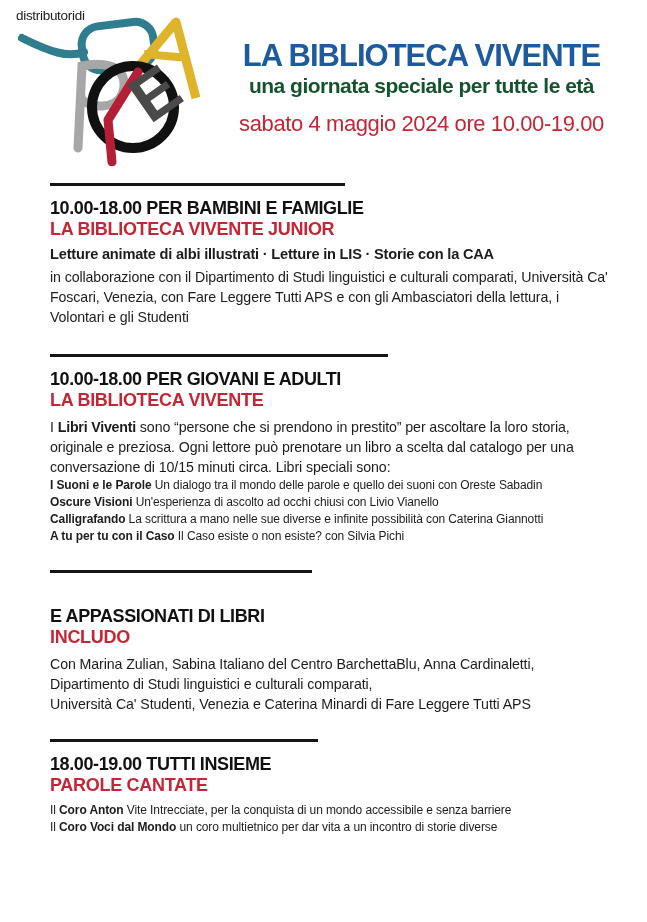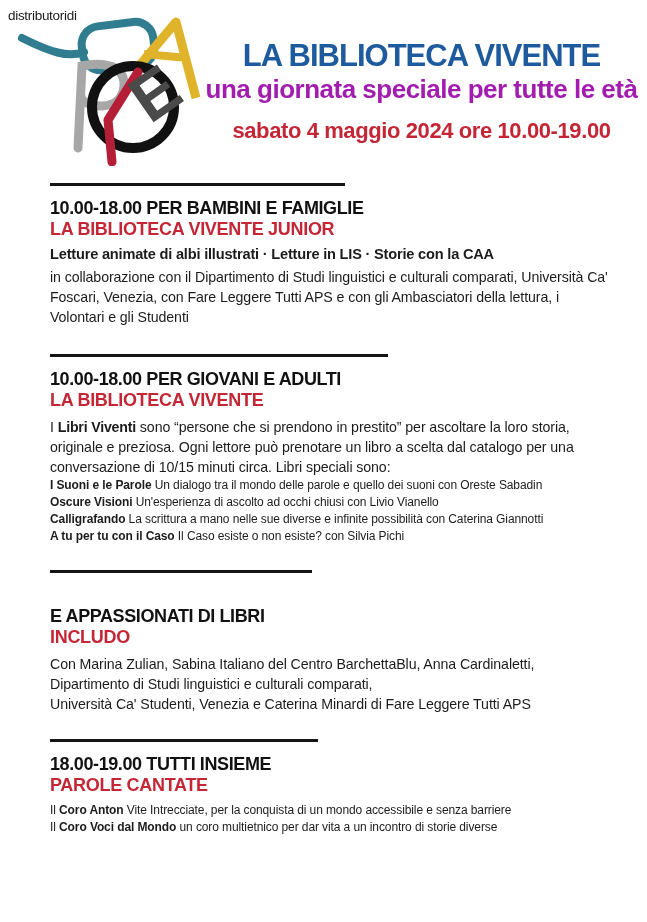--- a/index.html
+++ b/index.html
@@ -2,26 +2,26 @@
 <html><head>
 <meta charset="utf-8">
 <style>
   * { margin:0; padding:0; box-sizing:border-box; }
   html,body { background:#ffffff; }
   body { font-family:"Liberation Sans","DejaVu Sans",sans-serif; color:#1c1c1c; }
   .page { width:647px; min-height:922px; margin:0 auto; background:#fff; position:relative; }
 
   
   header { position:relative; height:168px; }
-  .distrib { position:absolute; left:8px; top:8px; font-size:13.5px; color:#1b1b1b; letter-spacing:-0.3px; z-index:2; }
+  .distrib { position:absolute; left:16px; top:8px; font-size:13.5px; color:#1b1b1b; letter-spacing:-0.3px; z-index:2; }
   .logo-svg { position:absolute; left:16px; top:8px; z-index:1; }
   .head-right { margin-left:196px; padding-top:40px; text-align:center; }
   .title { color:#1d5a9e; font-size:31px; font-weight:bold; letter-spacing:-1px; line-height:1.05; }
-  .subtitle { color:#a21caf; font-size:26px; font-weight:bold; letter-spacing:-0.5px; margin-top:1px; }
-  .date { color:#c52636; font-size:22px; font-weight:bold; letter-spacing:-0.4px; margin-top:13px; }
+  .subtitle { color:#14532d; font-size:21px; font-weight:bold; letter-spacing:-0.5px; margin-top:1px; }
+  .date { color:#c52636; font-size:22px; font-weight:normal; letter-spacing:-0.4px; margin-top:13px; }
 
   
   .sections { padding:0 37px 0 50px; }
   .rule { border-top:3px solid #151515; width:295px; display:inline-block; }
   section { margin-top:4px; }
   .s-left { text-align:left; }
   .s-right { text-align:left; }
   h2 { font-size:18px; font-weight:bold; letter-spacing:-0.4px; line-height:1.12; color:#111; margin-top:8px; }
   h3 { font-size:18px; font-weight:bold; letter-spacing:-0.3px; color:#c52636; margin:1px 0 6px 0; }
   .boldline { font-size:14.6px; font-weight:bold; letter-spacing:-0.2px; margin-bottom:5px; }

